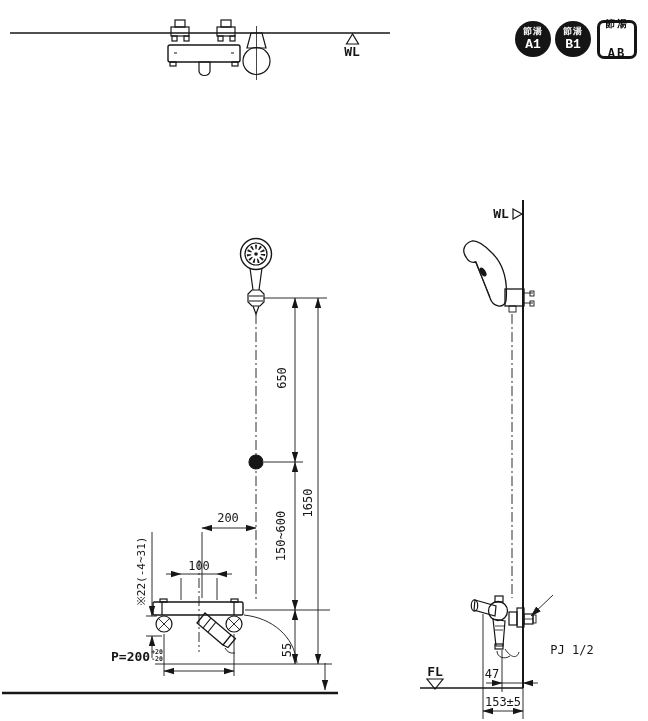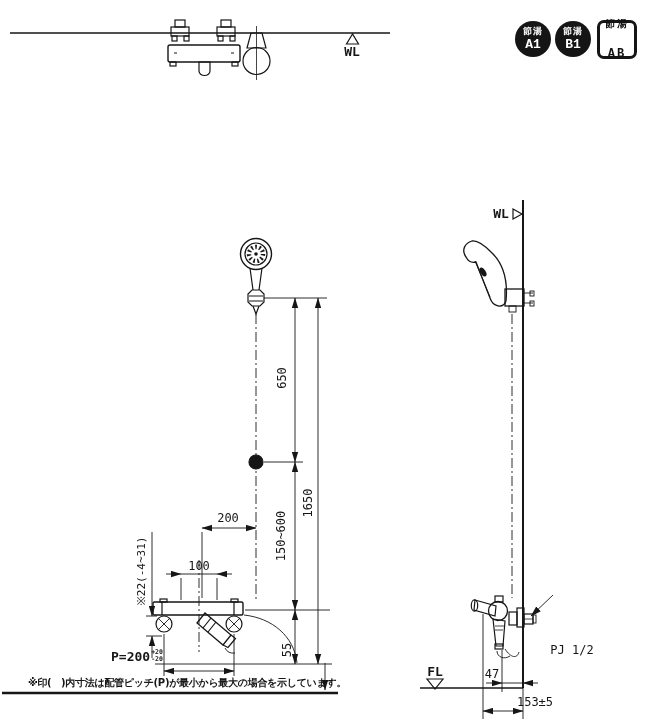--- a/index.html
+++ b/index.html
@@ -211,17 +211,16 @@
     <span class="tol">
       <span>+20</span>
       <span>-20</span>
     </span>
   </div>
 
   <div class="lbl ctr d13" style="left:501px;top:213px;">WL</div>
   <div class="lbl ctr d12" style="left:572px;top:612px;margin-top:38px;">PJ 1/2</div>
   <div class="lbl ctr d13" style="left:435px;top:671px;">FL</div>
   <div class="lbl ctr d12" style="left:492px;top:674px;">47</div>
-  <div class="lbl ctr d12" style="left:503px;top:702px;margin-left:32px;">153±5</div>
-
-  <div id="note">※印(　)内寸法は配管ピッチ(P)が最小から最大の場合を示しています。</div>
+  <div class="lbl ctr d12" style="left:503px;top:702px;">153±5</div>
+
 
 </div>
 
 </body></html>

